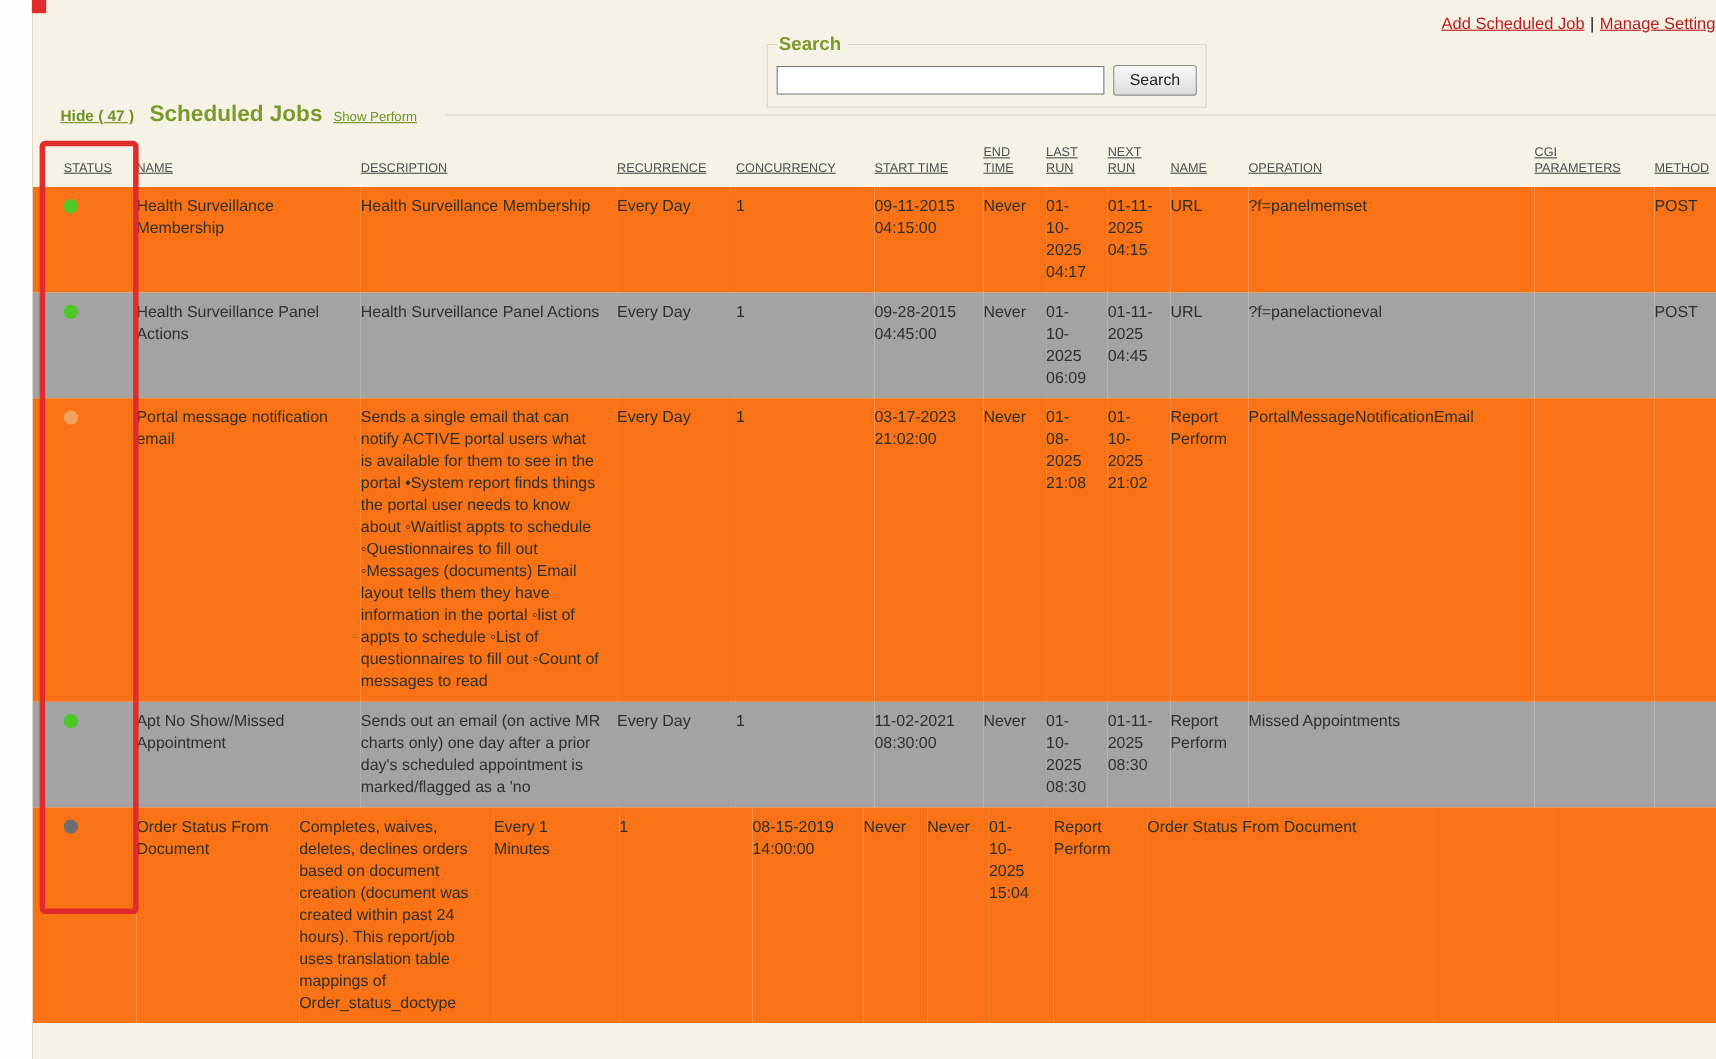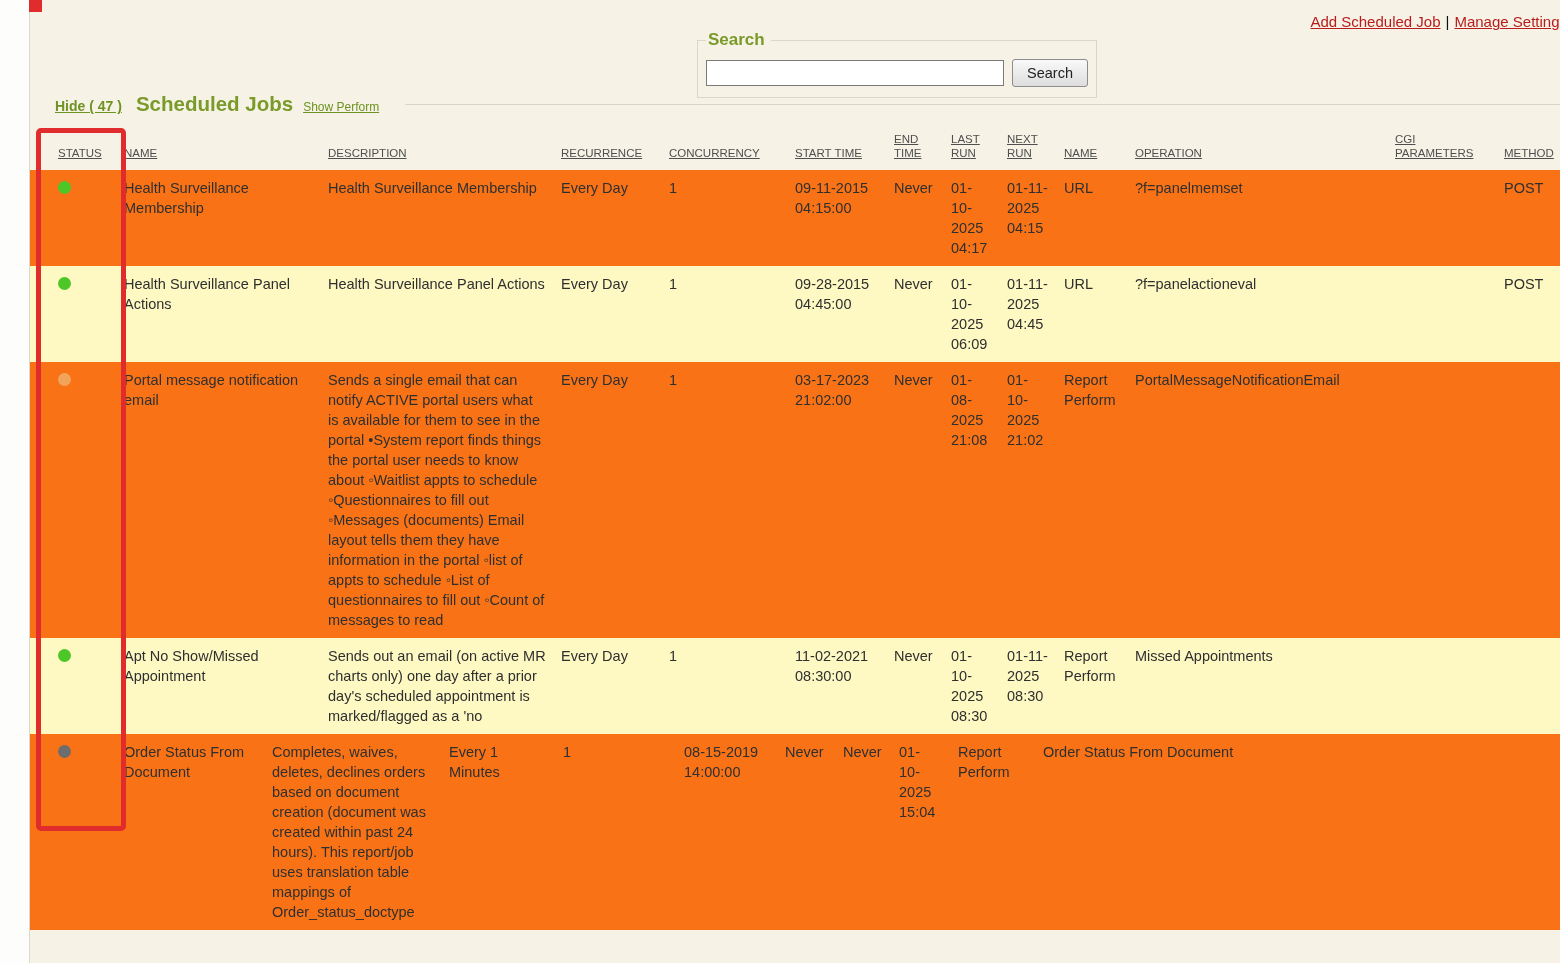--- a/index.html
+++ b/index.html
@@ -32,21 +32,21 @@
   .tables-wrap{position:absolute;left:30px;top:120px;width:1530px;}
   table.tbl{table-layout:fixed;width:1530px;border-collapse:collapse;}
   .tbl th{vertical-align:bottom;text-align:left;font-size:11.5px;font-weight:400;color:#4f4f4f;text-decoration:underline;padding:12px 12px 10px 0;cursor:pointer;line-height:14px;}
   .tbl td{vertical-align:top;font-size:14.5px;line-height:20px;color:#2f2f2f;padding:8px 12px 8px 0;word-wrap:break-word;}
   .tbl th:first-child,.tbl td:first-child{padding-left:28px;}
   .tbl td:nth-child(3){padding-right:14px;}
   .tbl td:nth-child(8),.tbl td:nth-child(9){padding-right:16px;}
   .tbl-b td:nth-child(9){padding-right:18px;}
   .tbl-b td:nth-child(4){padding-right:28px;}
   tr.row-odd{background:#f97316;}
-  tr.row-even{background:#fef9c3;}
+  tr.row-even{background:#a3a3a3;}
   .dot{display:inline-block;width:13px;height:13px;border-radius:50%;margin-top:3px;}
 
   
   .red-box{position:absolute;left:36px;top:128px;width:80px;height:693px;border:5px solid #e12c2e;border-radius:5px;z-index:60;pointer-events:none;}
   .red-mark{position:absolute;left:29px;top:0;width:13px;height:12px;background:#e12c2e;z-index:60;pointer-events:none;}
 </style>
 </head>
 <body>
 
 <div class="viewport">

